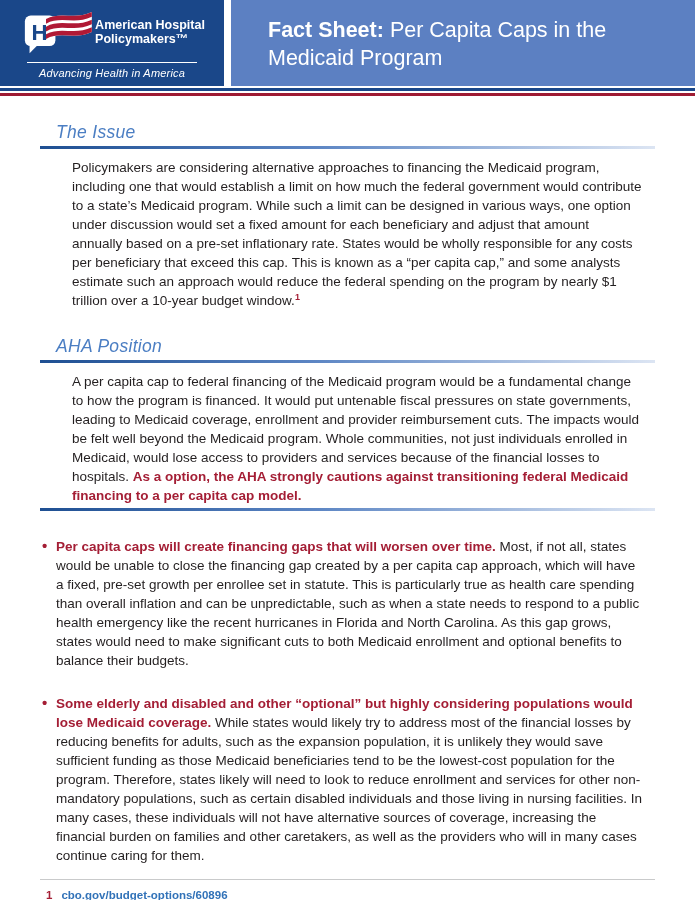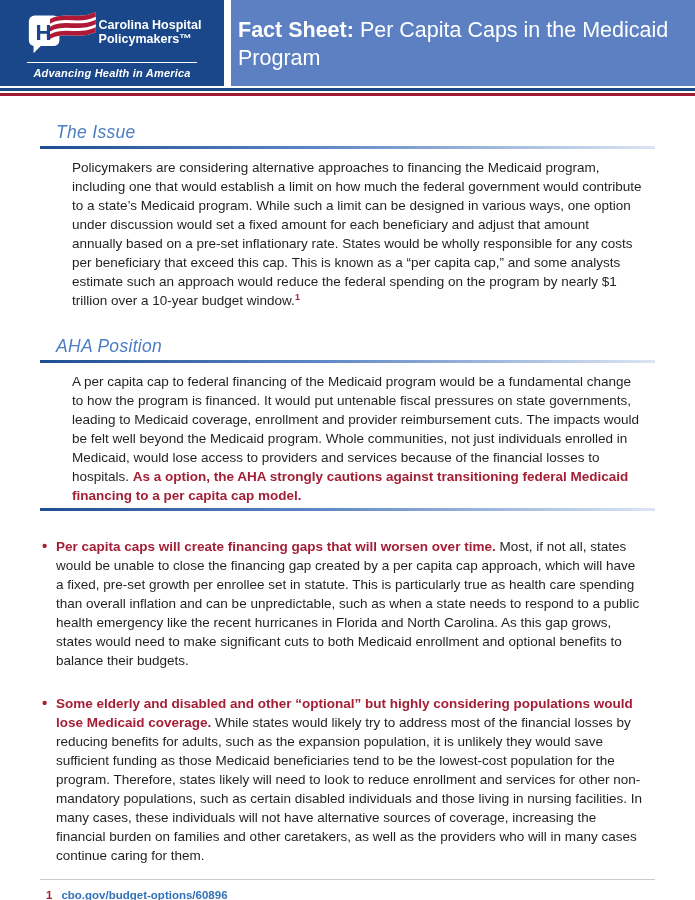--- a/index.html
+++ b/index.html
@@ -13,25 +13,25 @@
   
   .header { display:flex; height:86px; flex:0 0 auto; }
   .header-left {
     width:231px; background:#1a4789; border-right:7px solid #fff;
     display:flex; flex-direction:column; align-items:center; justify-content:center;
   }
   .brand-row { display:flex; align-items:center; }
   .logo-mark { display:block; }
   .brand-text { color:#fff; font-weight:bold; font-size:12.5px; line-height:1.12; margin-left:2px; }
   .brand-rule { height:1px; background:#fff; width:170px; margin:5px 0 4px; }
-  .brand-tagline { color:#fff; font-weight:bold; font-style:italic; font-size:11px; letter-spacing:.2px; }
+  .brand-tagline { color:#fff; font-weight:normal; font-style:italic; font-size:11px; letter-spacing:.2px; }
 
   .header-right {
     flex:1; background:#5c80c2; color:#fff;
-    padding:17px 18px 0 7px; font-size:21.5px; line-height:1.3; font-weight:400;
+    padding:17px 18px 0 37px; font-size:21.5px; line-height:1.3; font-weight:400;
   }
   .title-prefix { font-weight:bold; }
 
   .rule-navy { height:3px; background:#1a4789; margin-top:2px; flex:0 0 auto; }
   .rule-red  { height:3px; background:#9e1b33; margin-top:2px; flex:0 0 auto; }
 
   
   .content { flex:1 1 auto; margin:0 40px; display:flex; flex-direction:column; }
   .section-heading {
     margin:26px 0 0 16px; font-size:17.5px; font-style:italic; font-weight:400;
@@ -70,21 +70,21 @@
         <svg class="logo-mark" width="74" height="50" viewBox="0 0 126 84">
           <polygon points="18,62 18,78 34,62" fill="#ffffff"></polygon>
           <rect x="10" y="14" width="52" height="52" rx="10" fill="#ffffff"></rect>
           <text x="35" y="56" text-anchor="middle" font-family="Liberation Sans, sans-serif" font-size="38" font-weight="bold" fill="#1a4789">H</text>
           <path d="M46 20 C 70 6, 96 22, 124 8 L 124 42 C 96 56, 70 40, 46 54 Z" fill="#ffffff"></path>
           <path d="M46 20 C 70 6, 96 22, 124 8 L 124 16 C 96 30, 70 14, 46 28 Z" fill="#b01935"></path>
           <path d="M46 33 C 70 19, 96 35, 124 21 L 124 29 C 96 43, 70 27, 46 41 Z" fill="#b01935"></path>
           <path d="M46 46 C 70 32, 96 48, 124 34 L 124 42 C 96 56, 70 40, 46 54 Z" fill="#b01935"></path>
         </svg>
         <div class="brand-text">
-          <div>Carolina Hospital</div>
+          <div>American Hospital</div>
           <div>Policymakers™</div>
         </div>
       </div>
       <div class="brand-rule"></div>
       <div class="brand-tagline">Advancing Health in America</div>
     </div>
     <div class="header-right">
       <span class="title-prefix">Fact Sheet:</span>
       <span>Per Capita Caps in the Medicaid Program</span>
     </div>

